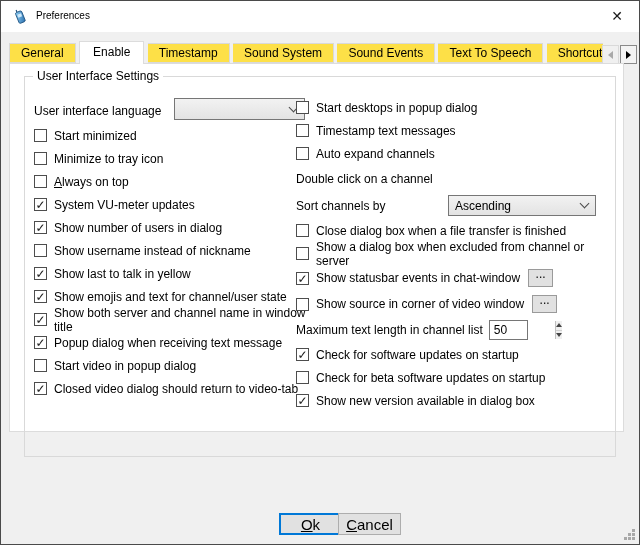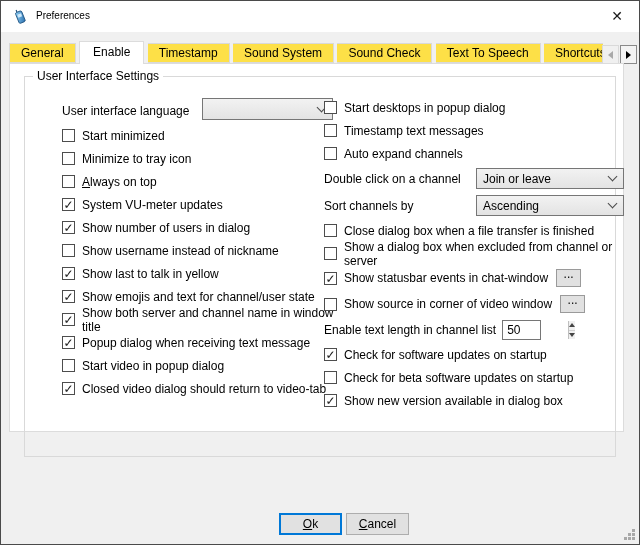--- a/index.html
+++ b/index.html
@@ -26,21 +26,21 @@
     border:1px solid #d9d9d9; display:flex; align-items:center; justify-content:center; }
   .tab-scroll.left  { left:601px; }
   .tab-scroll.right { left:619px; border-color:#8a8a8a; background:#f4f4f4; }
   .arr-left  { width:0; height:0; border-top:4px solid transparent; border-bottom:4px solid transparent; border-right:5px solid #a9a9a9; }
   .arr-right { width:0; height:0; border-top:4px solid transparent; border-bottom:4px solid transparent; border-left:5px solid #000; }
   
   .page { position:absolute; left:8px; top:62px; width:615px; height:369px; background:#fff; border:1px solid #dcdcdc; z-index:1; }
   .groupbox { position:absolute; left:14px; top:12px; width:592px; height:381px; border:1px solid #d9d9d9; }
   .groupbox > .gb-title { position:absolute; left:8px; top:-8px; background:#fff; padding:0 4px; }
   
-  .col { position:absolute;margin-left:28px; }
+  .col { position:absolute; }
   .col-left  { left:24px; top:34px; width:276px; }
   .col-right { left:286px; top:32px; width:310px; }
   .row { position:relative; display:flex; align-items:center; height:23px; }
   .row.tall { height:26px; }
   .row.btnrow { height:26px; }
   .cb { flex:0 0 13px; width:13px; height:13px; border:1px solid #4d4d4d; background:#fff; margin-right:7px;
     font-size:12px; line-height:12px; text-align:center; color:#1a1a1a; }
   .cb.checked { line-height:13px; }
   .u { text-decoration: underline; }
   
@@ -57,23 +57,23 @@
   
   .spin { display:flex; margin-left:6px; border:1px solid #767676; height:20px; width:39px; background:#fff;gap:48px; }
   .spin-val { width:22px; padding-left:4px; display:flex; align-items:center; background:#fff; }
   .spin-btns { width:15px; border-left:1px solid #bfbfbf; display:flex; flex-direction:column; }
   .spin-btn { flex:1; background:#f0f0f0; display:flex; align-items:center; justify-content:center; }
   .spin-btn.up { border-bottom:1px solid #d0d0d0; }
   .arr-up   { width:0; height:0; border-left:3px solid transparent; border-right:3px solid transparent; border-bottom:4px solid #444; }
   .arr-down { width:0; height:0; border-left:3px solid transparent; border-right:3px solid transparent; border-top:4px solid #444; }
   
   .btn { position:absolute; top:512px; width:63px; height:22px; background:#e1e1e1; border:1px solid #adadad;
-    display:flex; align-items:center; justify-content:center; font-size:12px; }
+    display:flex; align-items:center; justify-content:center; font-size:15px; }
   .btn-ok { left:278px; border:2px solid #0078d7; }
-  .btn-cancel { left:345px;text-align:center; }
+  .btn-cancel { left:337px;text-align:center; }
   
   .grip { position:absolute; right:4px; bottom:4px; width:13px; height:13px; }
   .grip i { position:absolute; width:3px; height:3px; background:#a8a8a8; }
 </style>
 </head>
 <body>
 
 <div class="window">
 
   <div class="titlebar">
@@ -92,21 +92,21 @@
     </svg>
     <span class="title">Preferences</span>
     <span class="close-btn">✕</span>
   </div>
 
   <div class="tabstrip">
     <span class="tab">General</span>
     <span class="tab active">Enable</span>
     <span class="tab">Timestamp</span>
     <span class="tab">Sound System</span>
-    <span class="tab">Sound Check</span>
+    <span class="tab">Sound Events</span>
     <span class="tab">Text To Speech</span>
     <span class="tab">Shortcuts</span>
     
   </div>
   <span class="tab-scroll left">
       <i class="arr-left"></i>
     </span>
   <span class="tab-scroll right">
       <i class="arr-right"></i>
     </span>
@@ -184,24 +184,20 @@
         <span class="cb"></span>
         <span>Timestamp text messages</span>
       </div>
       <div class="row">
         <span class="cb"></span>
         <span>Auto expand channels</span>
       </div>
 
       <div class="row row-combo">
         <span>Double click on a channel</span>
-        <span class="combo combo-right">
-          <span>Join or leave</span>
-          <i class="chev"></i>
-        </span>
       </div>
       <div class="row row-combo">
         <span>Sort channels by</span>
         <span class="combo combo-right">
           <span>Ascending</span>
           <i class="chev"></i>
         </span>
       </div>
 
       <div class="row">
@@ -217,21 +213,21 @@
         <span>Show statusbar events in chat-window</span>
         <span class="dots-btn">...</span>
       </div>
       <div class="row btnrow">
         <span class="cb"></span>
         <span>Show source in corner of video window</span>
         <span class="dots-btn">...</span>
       </div>
 
       <div class="row btnrow">
-        <span>Enable text length in channel list</span>
+        <span>Maximum text length in channel list</span>
         <span class="spin">
           <span class="spin-val">50</span>
           <span class="spin-btns">
             <span class="spin-btn up">
                 <i class="arr-up"></i>
               </span>
             <span class="spin-btn">
                 <i class="arr-down"></i>
               </span>
           </span>

